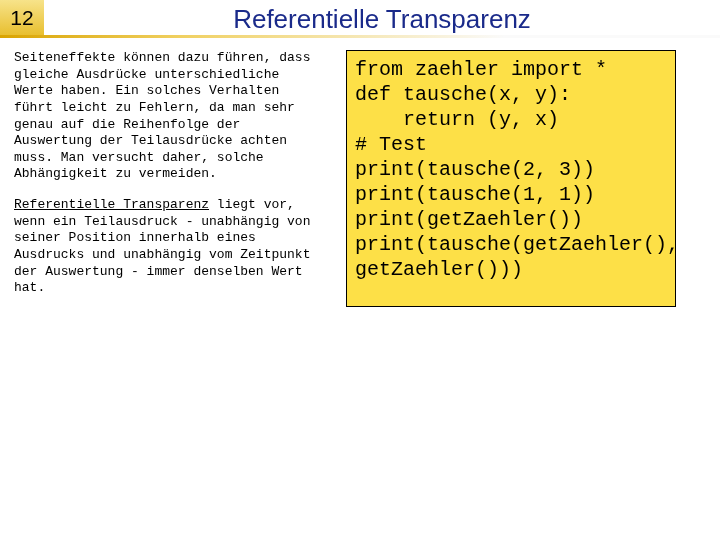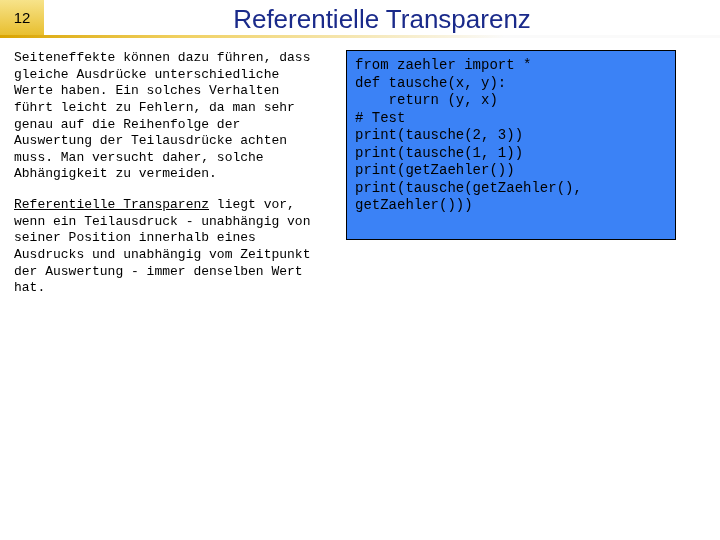--- a/index.html
+++ b/index.html
@@ -18,21 +18,21 @@
     height: 38px;
     border-bottom: 3px solid;
     border-image: linear-gradient(to right, #d9a300, #f0d060 25%, #fafafa 70%) 1;
   }
   .slide-num-box {
     width: 44px;
     background: linear-gradient(to bottom, #f7e38a, #e8bf2f);
     display: flex;
     align-items: center;
     justify-content: center;
-    font-size: 15px;
+    font-size: 21px;
     color: #000;
   }
   .title {
     flex: 1;
     text-align: center;
     font-size: 26px;
     color: #1a2a8a;
     font-weight: 400;
     padding-top: 4px;
   }
@@ -53,24 +53,24 @@
     text-decoration: underline;
   }
   .col-right {
     width: 330px;
     position: relative;
   }
   .code-box {
     border: 1px solid #000;
     padding: 6px 8px 24px 8px;
     font-family: "Courier New", Courier, monospace;
-    font-size: 14px;
+    font-size: 20px;
     line-height: 1.25;
     white-space: pre;
-    background: #3b82f6;
+    background: #fde047;
   }
   .note-box {
     position: absolute;
     right: 6px;
     top: 148px;
     width: 160px;
     border: 1px solid #000;
     border-radius: 6px;
     background: #fff;
     font-size: 13px;

